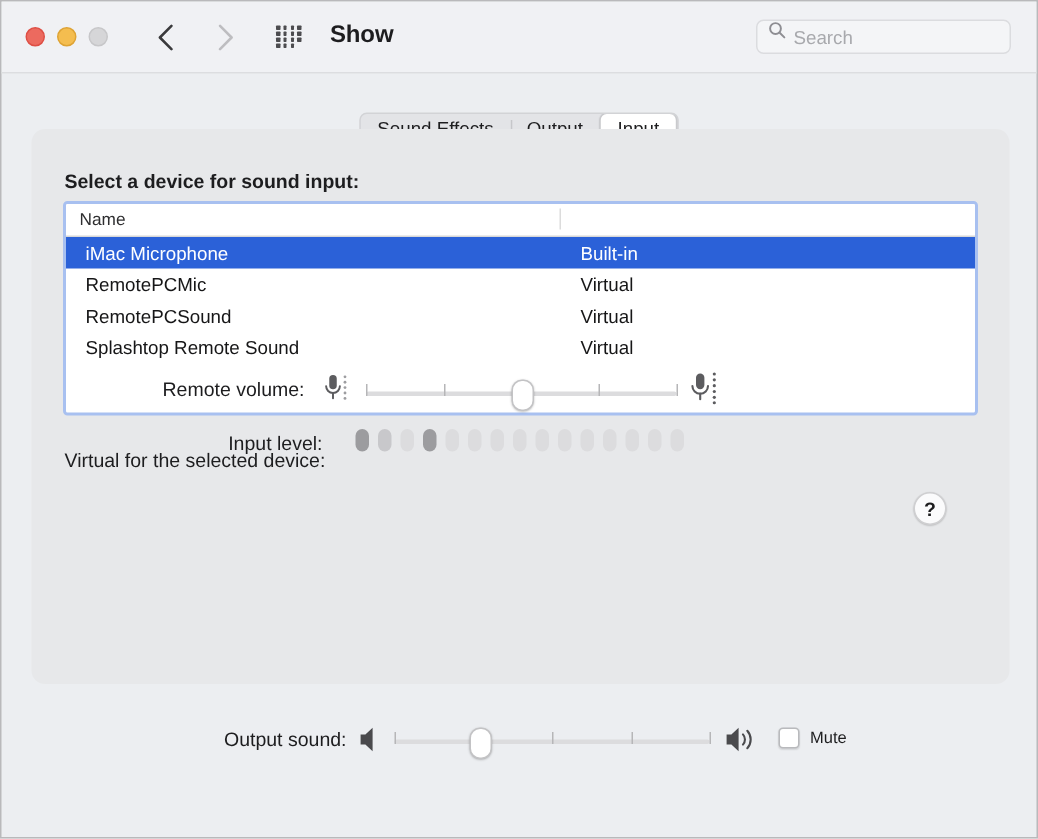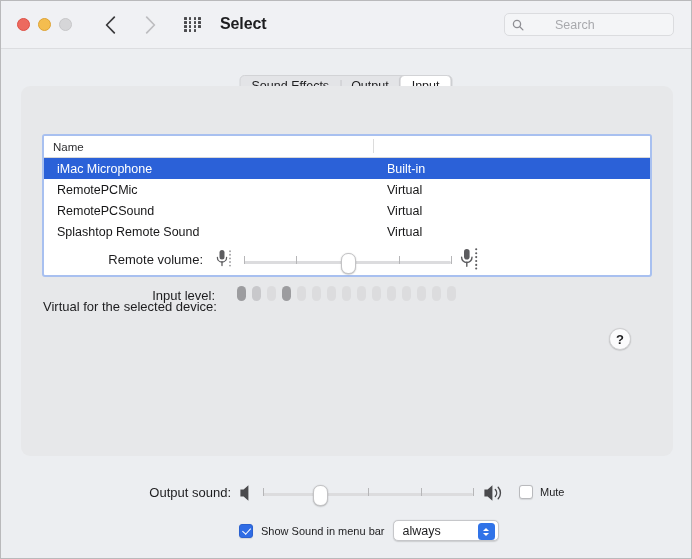--- a/index.html
+++ b/index.html
@@ -90,23 +90,21 @@
 
   .search-box {
     position: absolute;
     right: 17px; top: 12px;
     width: 170px; height: 23px;
     background: #f4f5f7;
     border: 1px solid #dbdcdf;
     border-radius: 5px;
     box-sizing: border-box;
     display: flex;
-    align-items: center;
     padding: 0 7px;
-    gap: 26px;
   }
   .search-box .mag { margin-right: 5px; display: flex; }
   .search-input {
     border: none;
     background: transparent;
     outline: none;
     font-family: "Liberation Sans", sans-serif;
     font-size: 12.5px;
     color: #2b2b2d;
     width: 100%;
@@ -453,41 +451,42 @@
       <i></i>
         <i></i>
         <i></i>
         <i></i>
       <i></i>
         <i></i>
         <i></i>
         <i class="off"></i>
     </div>
 
-    <div class="win-title">Select</div>
+    <div class="win-title">Show</div>
 
     <div class="search-box">
       <span class="mag">
         <svg width="12" height="12" viewBox="0 0 12 12">
           <circle cx="5" cy="5" r="3.6" fill="none" stroke="#8e8e93" stroke-width="1.3"></circle>
           <path d="M7.8 7.8 L10.9 10.9" stroke="#8e8e93" stroke-width="1.3" stroke-linecap="round"></path>
         </svg>
       </span>
       <input class="search-input" type="text" placeholder="Search" style="">
     </div>
   </div>
 
   <div class="tabbar">
     <div class="tab">Sound Effects</div>
     <div class="tab">Output</div>
     <div class="tab selected">Input</div>
   </div>
 
   <div class="panel">
 
+    <div class="section-label label-device">Select a device for sound input:</div>
 
     <div class="table-wrap">
       <div class="table-header">
         <div class="th th-name">Name</div>
         <div class="th th-extra"></div>
       </div>
 
       <div class="trow selected">
         <div class="td td-name">iMac Microphone</div>
         <div class="td td-type">Built-in</div>
@@ -594,25 +593,14 @@
       <path d="M12.3 6.6 a5 5 0 0 1 0 6.8" fill="none" stroke="#4a4a4d" stroke-width="1.4" stroke-linecap="round"></path>
       <path d="M15.2 4.2 a8.6 8.6 0 0 1 0 11.6" fill="none" stroke="#4a4a4d" stroke-width="1.4" stroke-linecap="round"></path>
     </svg>
   </div>
 
   <div class="mute-check">
     <span class="checkbox"></span>
     <span class="check-label">Mute</span>
   </div>
 
-  <div class="menubar-row">
-    <span class="checkbox checked"></span>
-    <span class="check-label">Show Sound in menu bar</span>
-    <div class="popup">
-      <span>always</span>
-      <span class="popup-arrows">
-        <span class="up"></span>
-        <span class="down"></span>
-      </span>
-    </div>
-  </div>
 
 </div>
 
 </body></html>

